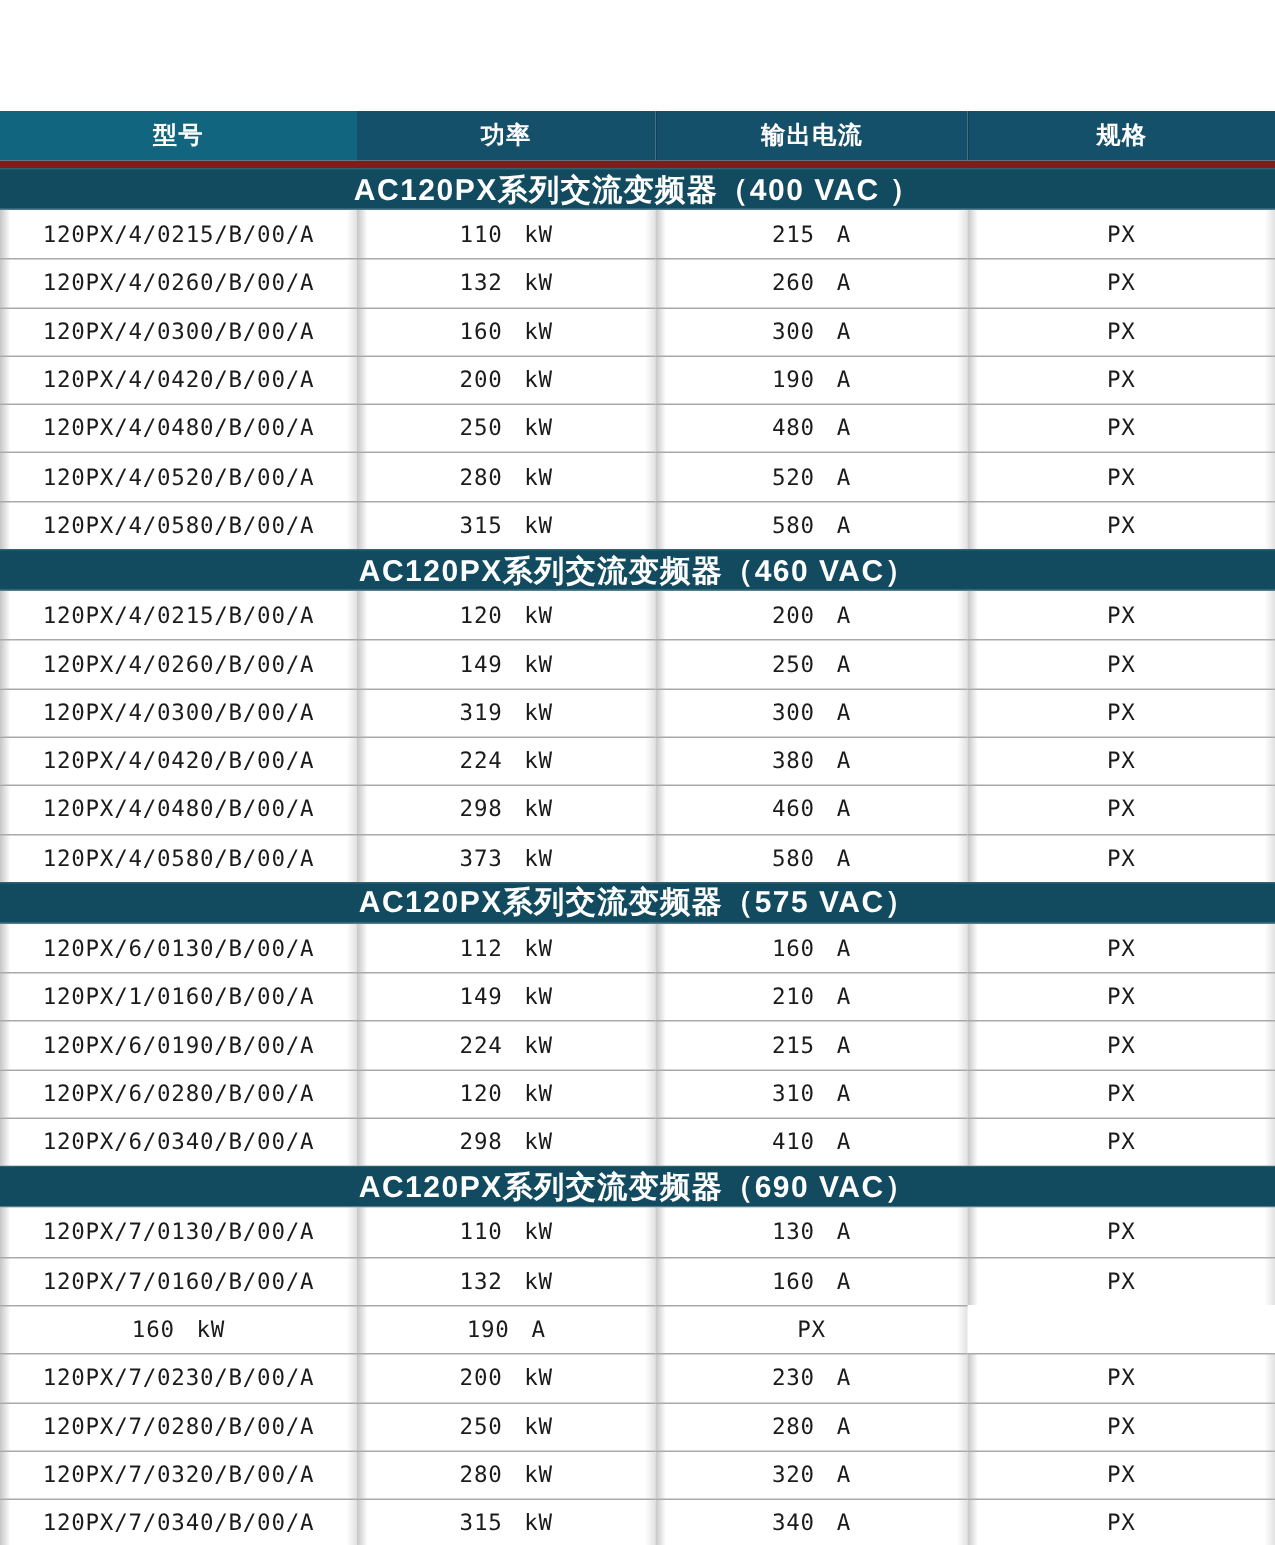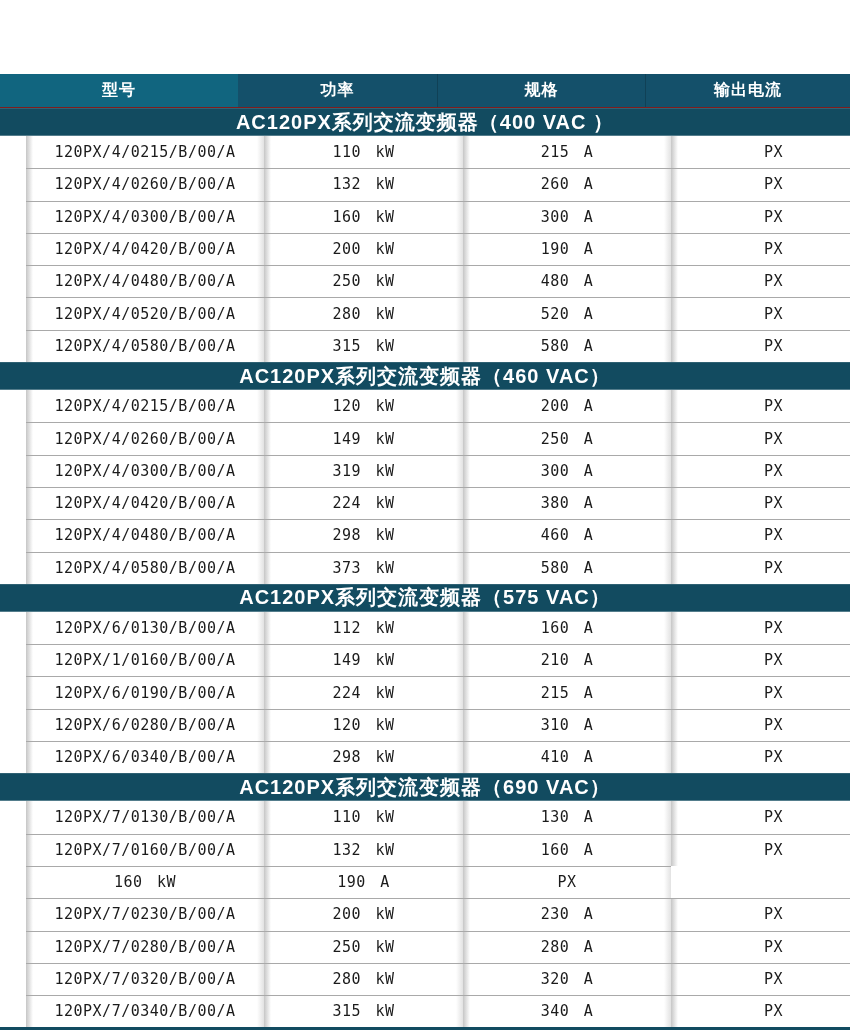--- a/index.html
+++ b/index.html
@@ -20,21 +20,21 @@
   #spec-table {
     position: absolute;
     top: 74px;
     left: 0;
     width: 850px;
   }
   .hdr-row {
     display: grid;
     grid-template-columns: 238px 199px 208px 205px;
     height: 33px;
-    border-bottom: 1px solid #7f1d1d;
+    border-bottom: 5px solid #7f1d1d;
   }
   .hdr-cell {
     display: flex;
     align-items: center;
     justify-content: center;
     color: #ffffff;
     font-size: 16px;
     font-weight: bold;
     letter-spacing: 1px;
     background: #14506A;
@@ -57,21 +57,20 @@
     font-weight: bold;
     letter-spacing: 1px;
     border-top: 1px solid rgba(255,255,255,0.12);
     border-bottom: 1px solid rgba(255,255,255,0.28);
     box-sizing: border-box;
   }
   .row {
     display: grid;
     grid-template-columns: 238px 199px 208px 205px;
     height: 32.3px;
-    margin-left: 26px;
   }
   .cell {
     display: flex;
     align-items: center;
     justify-content: center;
     font-family: "DejaVu Sans Mono", "Liberation Mono", monospace;
     font-size: 15px;
     color: #1b1b1b;
     letter-spacing: 0.5px;
     word-spacing: 5px;
@@ -93,22 +92,22 @@
   }
 </style>
 </head>
 <body>
 
 <div id="page">
   <div id="spec-table">
     <div class="hdr-row">
         <div class="hdr-cell first">型号</div>
         <div class="hdr-cell">功率</div>
+        <div class="hdr-cell">输出电流</div>
         <div class="hdr-cell">规格</div>
-        <div class="hdr-cell">输出电流</div>
       </div>
     <div id="table-body">
         <div class="band">AC120PX系列交流变频器（400 VAC ）</div>
         <div class="row">
           <div class="cell">120PX/4/0215/B/00/A</div>
           <div class="cell">110 kW</div>
           <div class="cell">215 A</div>
           <div class="cell">PX</div>
         </div>
         <div class="row">

